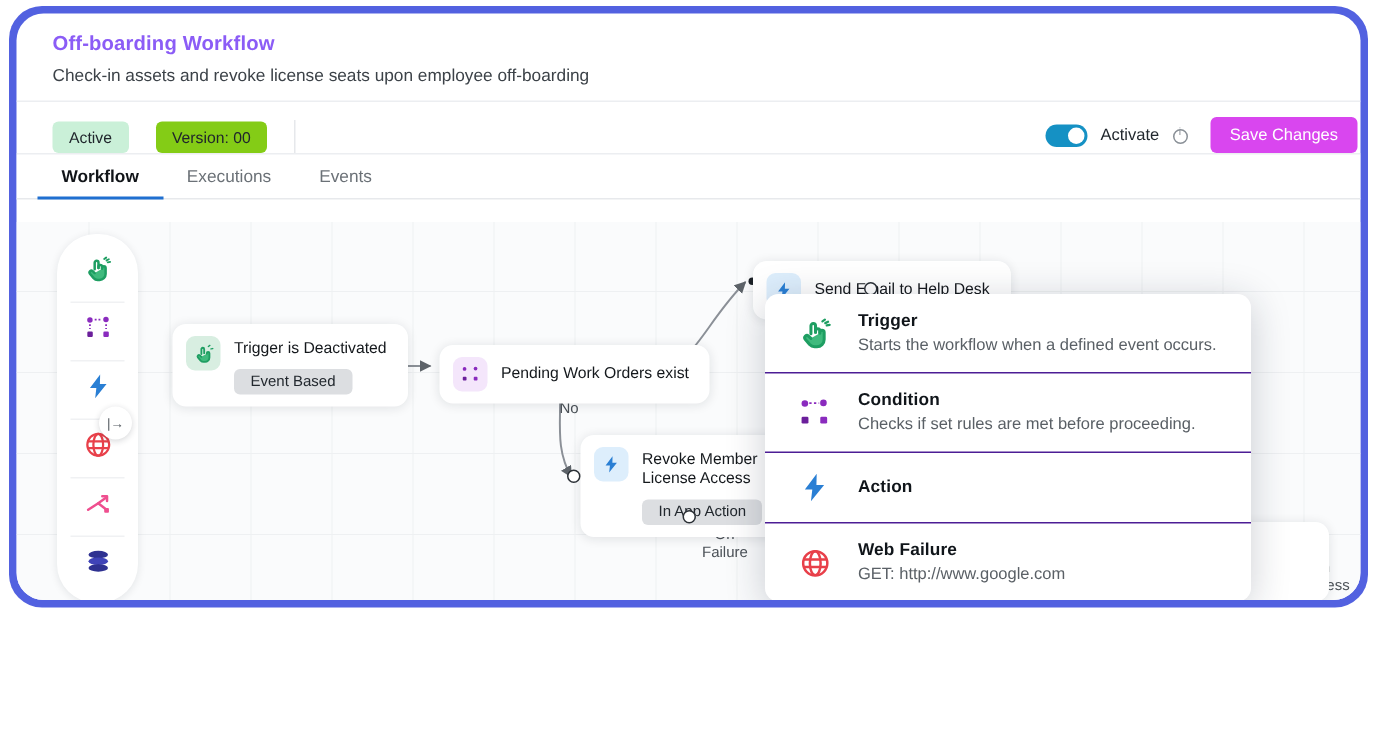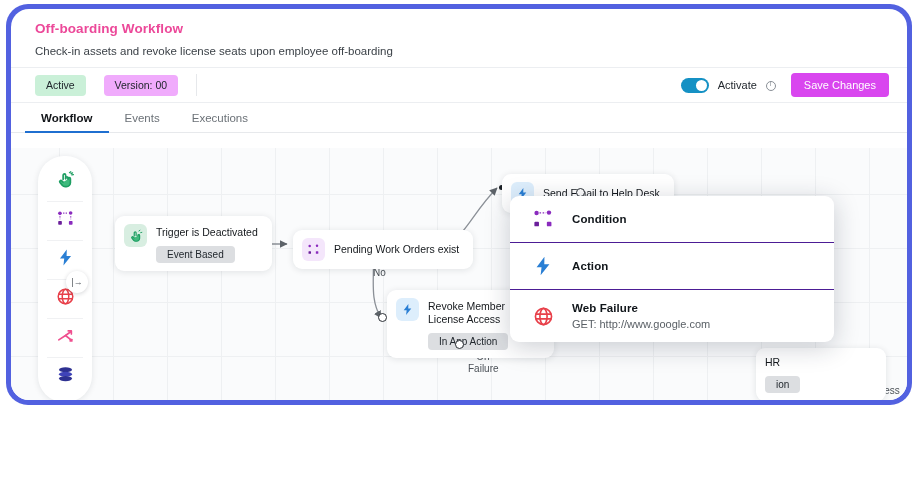--- a/index.html
+++ b/index.html
@@ -23,43 +23,43 @@
     width: 100%; height: 100%;
     background: #ffffff;
     border-radius: 18px;
     overflow: hidden;
     position: relative;
   }
 
   
   #wf-header { padding: 12px 24px 10px 24px; }
   #wf-title {
-    font-size: 13.5px; font-weight: bold; color: #ec4899;
+    font-size: 13.5px; font-weight: bold; color: #8b5cf6;
     letter-spacing: .1px;
   }
   #wf-subtitle {
     font-size: 11.5px; color: #3c4248; margin-top: 9px;
   }
 
   
   #status-bar {
     border-top: 1px solid #eceef1;
     border-bottom: 1px solid #eceef1;
     height: 36px;
-    display: flex; align-items: center;
-    padding: 0 18px 0 24px;
+    display: flex; align-items: flex-end;
+    padding: 0 2px 0 24px;
     position: relative;
   }
   .chip {
     height: 21px; display: inline-flex; align-items: center;
     padding: 0 11px; border-radius: 4px;
     font-size: 10.5px; color: #20262c;
   }
   #chip-active  { background: #caf0d8; }
-  #chip-version { background: #f0abfc; margin-left: 18px; }
+  #chip-version { background: #84cc16; margin-left: 18px; }
   #status-divider {
     width: 1px; height: 22px; background: #e6e8eb; margin-left: 18px;
   }
   #status-right {
     margin-left: auto; display: flex; align-items: center; gap: 9px;
   }
   #activate-toggle {
     width: 28px; height: 15px; border-radius: 8px;
     background: #1591c4; position: relative; cursor: pointer;
   }
@@ -219,22 +219,22 @@
     <div id="status-right">
       <div id="activate-toggle"></div>
       <span id="activate-label">Activate</span>
       <span id="info-icon"></span>
       <button id="save-changes-button">Save Changes</button>
     </div>
   </div>
 
   <div id="tabs-bar">
     <div class="tab active">Workflow</div>
+    <div class="tab">Executions</div>
     <div class="tab">Events</div>
-    <div class="tab">Executions</div>
   </div>
 
   <div id="canvas">
 
     <div id="node-toolbar">
       <div class="tool-item">
         <span>
           <svg width="19" height="19" viewBox="0 0 24 24" fill="none">
             <path d="M9 12V6.5a1.6 1.6 0 0 1 3.2 0V11" stroke="#1e9e62" stroke-width="2.1" stroke-linecap="round"></path>
             <path d="M12.2 11v-1a1.5 1.5 0 0 1 3 0v1.4" stroke="#1e9e62" stroke-width="2.1" stroke-linecap="round"></path>
@@ -370,33 +370,48 @@
       <span class="node-badge">ion</span>
     </div>
 
     <div class="port" style="left:367px;top:165px"></div>
     <div class="port" style="left:444px;top:192px"></div>
     <div class="port" style="left:842px;top:213px"></div>
     <div class="port" style="left:565px;top:40px"></div>
 
     <div id="node-type-panel">
 
+      <div class="panel-row">
+        <span class="panel-ico">
+          <svg width="23" height="23" viewBox="0 0 24 24" fill="none">
+            <path d="M9 12V6.5a1.6 1.6 0 0 1 3.2 0V11" stroke="#1e9e62" stroke-width="2.1" stroke-linecap="round"></path>
+            <path d="M12.2 11v-1a1.5 1.5 0 0 1 3 0v1.4" stroke="#1e9e62" stroke-width="2.1" stroke-linecap="round"></path>
+            <path d="M15.2 11.6v-.6a1.5 1.5 0 0 1 3 0V16a5 5 0 0 1-5 5h-1.7a4.6 4.6 0 0 1-3.4-1.5L5 15.8a1.6 1.6 0 0 1 2.3-2.2L9 15.2" stroke="#1e9e62" stroke-width="2.1" stroke-linecap="round" stroke-linejoin="round" fill="#3fba7d"></path>
+            <path d="M17 3.4l1.7-1.2M20 6.2l2-.4M19 4.6l1.9-1" stroke="#1e9e62" stroke-width="1.6" stroke-linecap="round"></path>
+          </svg>
+        </span>
+        <div>
+          <div class="panel-name">Trigger</div>
+          <div class="panel-desc">Starts the workflow when a defined event occurs.</div>
+        </div>
+      </div>
 
       <div class="panel-row">
         <span class="panel-ico">
           <svg width="22" height="22" viewBox="0 0 24 24">
             <circle cx="5" cy="5.5" r="2.4" fill="#8a2bbe"></circle>
             <circle cx="18.5" cy="5" r="2.4" fill="#8a2bbe"></circle>
             <rect x="2.6" y="15" width="5" height="5" rx="1" fill="#6b1f9b"></rect>
             <rect x="16.2" y="15" width="5" height="5" rx="1" fill="#8a2bbe"></rect>
             <path d="M8.2 5.2h7.2" stroke="#8a2bbe" stroke-width="1.4" stroke-dasharray="1.7 1.7"></path>
           </svg>
         </span>
         <div>
           <div class="panel-name">Condition</div>
+          <div class="panel-desc">Checks if set rules are met before proceeding.</div>
         </div>
       </div>
 
       <div class="panel-row">
         <span class="panel-ico">
           <svg width="22" height="22" viewBox="0 0 24 24">
                 <path d="M13.6 2L5 13.4h5.4L9.4 22 19 10.2h-5.6L13.6 2z" fill="#2a7fd4"></path>
               </svg>
         </span>
         <div>

